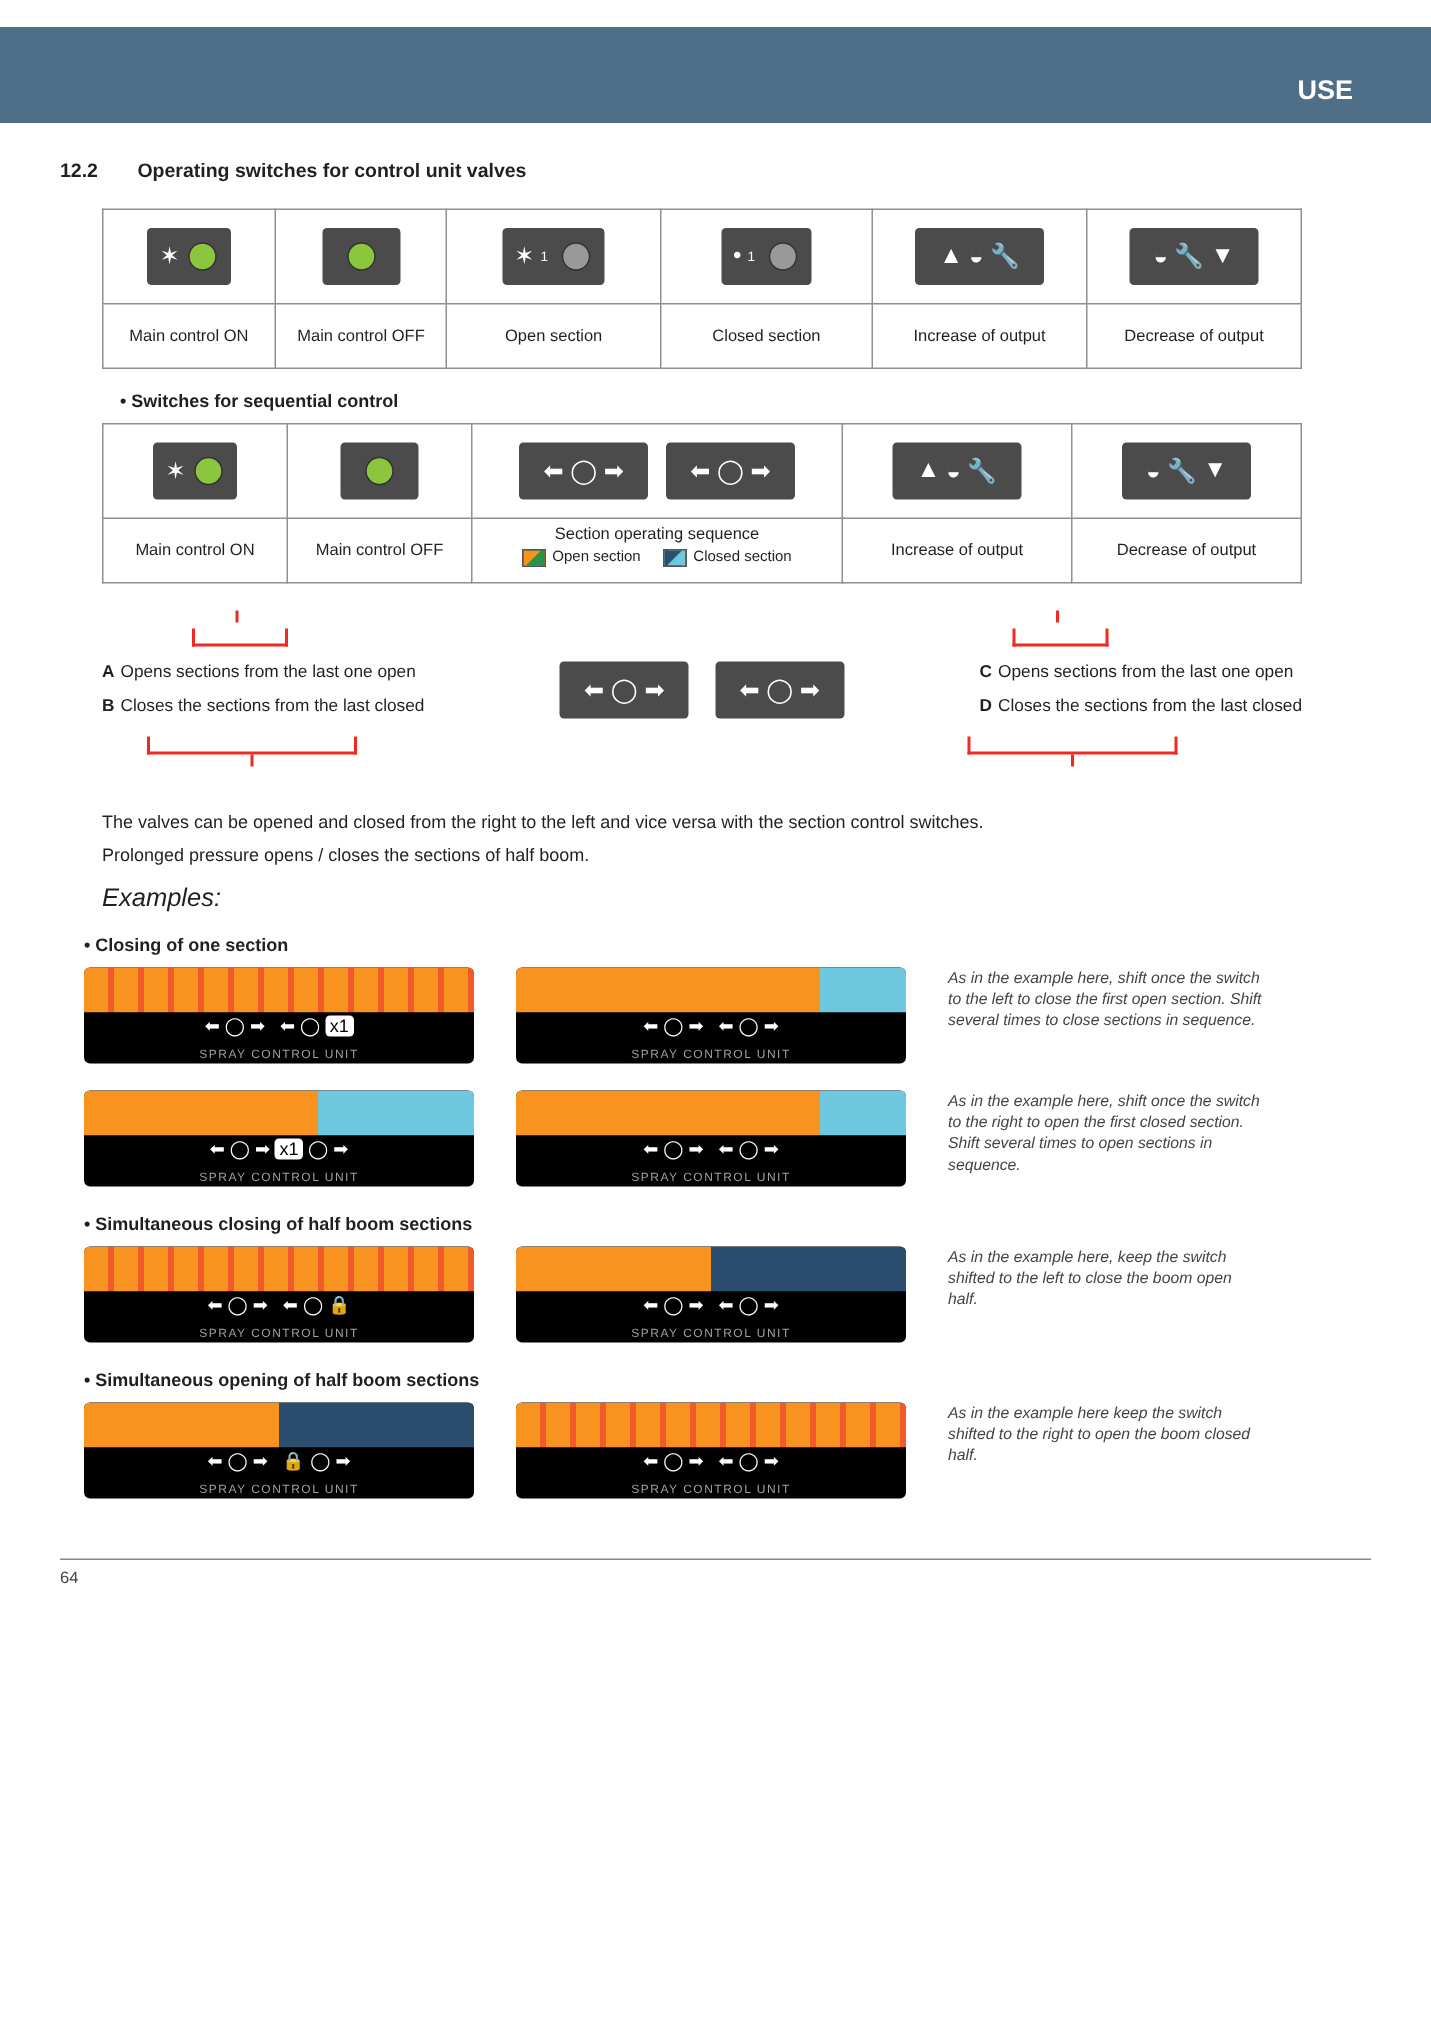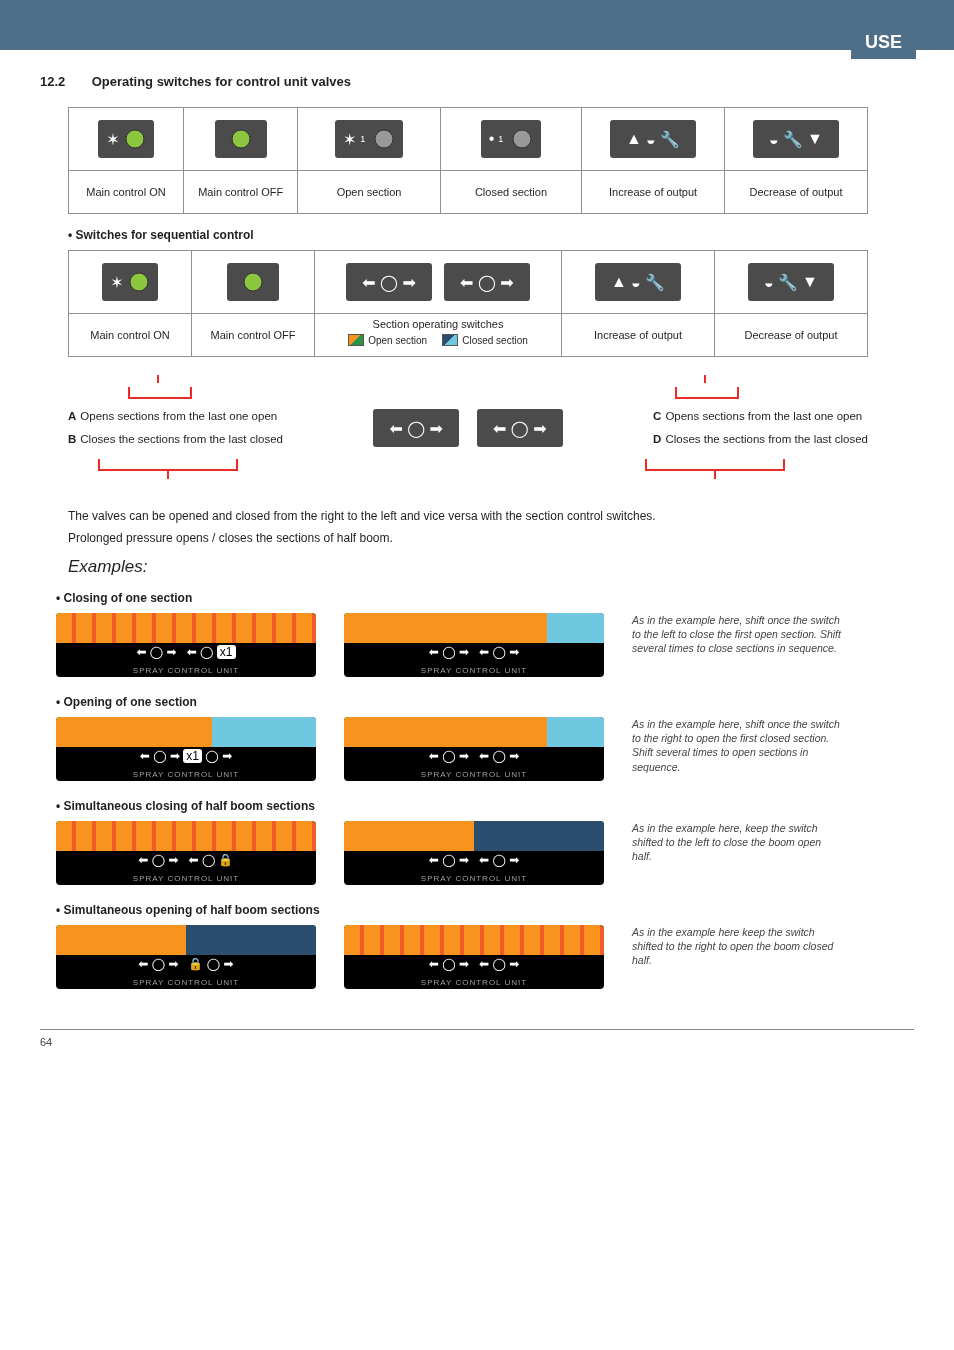--- a/index.html
+++ b/index.html
@@ -6,23 +6,24 @@
   body {
     margin: 0;
     padding: 0;
     font-family: Arial, Helvetica, sans-serif;
     background: #fff;
     color: #231f20;
     width: 954px;
   }
   .header-bar {
     width: 100%;
-    height: 50px;
+    height: 64px;
     background: #4f6e87;
     position: relative;
+    margin-top: 18px;
   }
   .header-tag {
     position: absolute;
     right: 38px;
     top: 28px;
     background: #4f6e87;
     color: #fff;
     font-weight: bold;
     font-size: 18px;
     padding: 4px 14px 6px 14px;
@@ -219,21 +220,21 @@
       <td class="label-cell">Main control ON</td>
       <td class="label-cell">Main control OFF</td>
       <td class="label-cell">Open section</td>
       <td class="label-cell">Closed section</td>
       <td class="label-cell">Increase of output</td>
       <td class="label-cell">Decrease of output</td>
     </tr>
   </tbody>
     </table>
 
-  <p class="sub-heading" style="margin-left:28px">• Switches for sequential control</p>
+  <p class="sub-heading" style="margin-left:40px">• Switches for sequential control</p>
 
   <table class="grid">
     <tbody>
         <tr>
       <td class="icon-cell" style="width:110px"><span class="icon-box">✶<br><svg width="22" height="22">
                 <circle cx="11" cy="11" r="9" fill="#8cc63f" stroke="#333"></circle>
               </svg></span></td>
       <td class="icon-cell" style="width:110px"><span class="icon-box">
               <svg width="22" height="22">
                 <circle cx="11" cy="11" r="9" fill="#8cc63f" stroke="#333"></circle>
@@ -244,21 +245,21 @@
         &nbsp;&nbsp;
         <span class="icon-box wide">⬅ ◯ ➡</span>
       </td>
       <td class="icon-cell" style="width:140px"><span class="icon-box wide"><span class="arrow-up"></span> ◒ 🔧</span></td>
       <td class="icon-cell" style="width:140px"><span class="icon-box wide">◒ 🔧 <span class="arrow-down"></span></span></td>
     </tr>
     <tr>
       <td class="label-cell" rowspan="1">Main control ON</td>
       <td class="label-cell" rowspan="1">Main control OFF</td>
       <td class="label-cell" colspan="2" style="padding:2px 6px 6px 6px">
-        <div style="margin-bottom:4px">Section operating switches</div>
+        <div style="margin-bottom:4px">Section operating sequence</div>
         <span class="mini-legend">
               <span class="chip open"></span>
               <span>Open section</span>
             </span>
         <span class="mini-legend">
               <span class="chip closed"></span>
               <span>Closed section</span>
             </span>
       </td>
       <td class="label-cell">Increase of output</td>
@@ -328,21 +329,20 @@
         <div class="label">SPRAY CONTROL UNIT</div>
       </div>
       <div class="nozzle-row">
         <div class="spray closed-end"></div>
         <div class="controls">⬅ ◯ ➡ &nbsp; ⬅ ◯ ➡</div>
         <div class="label">SPRAY CONTROL UNIT</div>
       </div>
       <div class="ex-text">As in the example here, shift once the switch to the left to close the first open section. Shift several times to close sections in sequence.</div>
     </div>
 
-    <p class="sub-heading">• Opening of one section</p>
     <div class="ex-row">
       <div class="nozzle-row">
         <div class="spray closed-half" style="background:linear-gradient(90deg,#f7931e 0 60%, #6ec9e0 60% 100%)"></div>
         <div class="controls">⬅ ◯ ➡ <span style="background:#fff;color:#000;border-radius:3px;padding:0 3px;font-style:normal">x1</span> ◯ ➡</div>
         <div class="label">SPRAY CONTROL UNIT</div>
       </div>
       <div class="nozzle-row">
         <div class="spray closed-end" style="background:linear-gradient(90deg,#f7931e 0 78%, #6ec9e0 78% 100%)"></div>
         <div class="controls">⬅ ◯ ➡ &nbsp; ⬅ ◯ ➡</div>
         <div class="label">SPRAY CONTROL UNIT</div>

